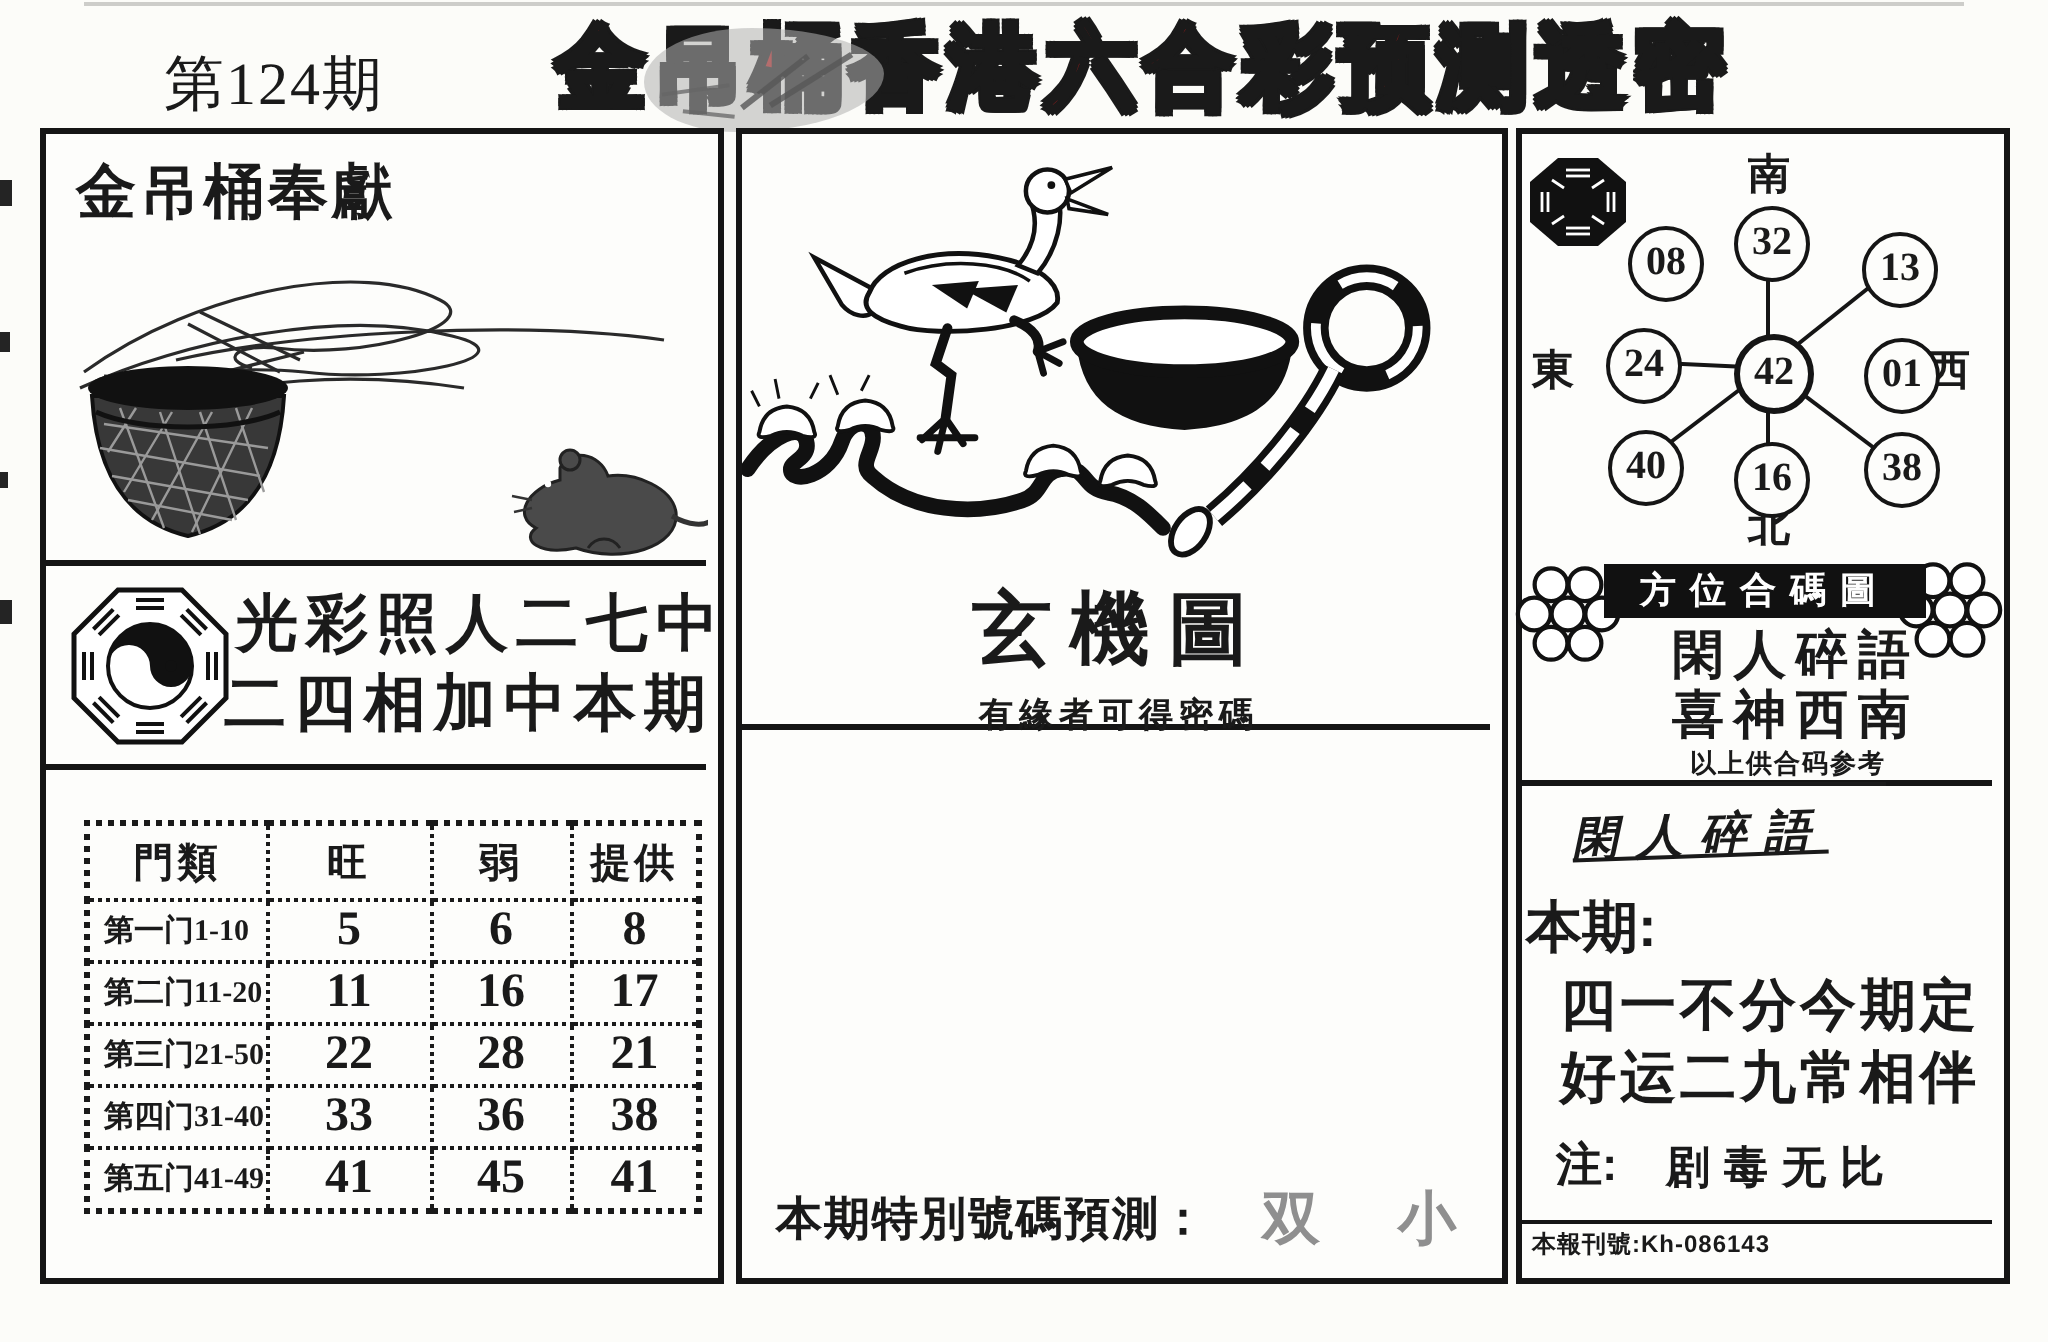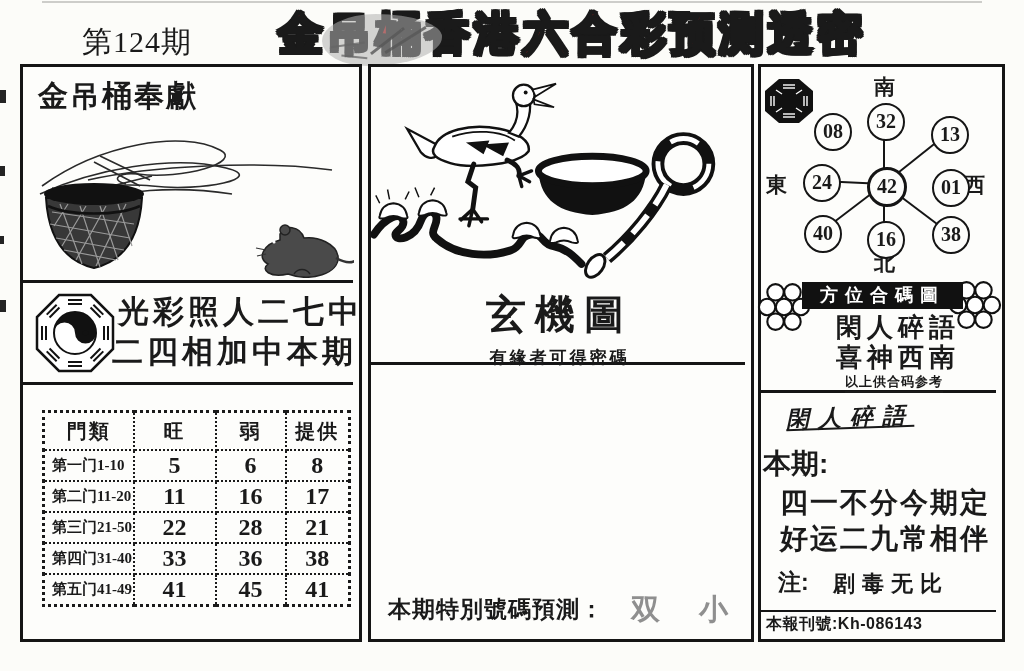--- a/index.html
+++ b/index.html
@@ -73,21 +73,21 @@
           font-family:"Liberation Sans",sans-serif;}
   .fortune{left:836px;font-size:26px;font-weight:bold;letter-spacing:5px;white-space:nowrap;}
   .ref-note{left:845px;top:373px;font-size:13px;font-weight:bold;letter-spacing:1px;
             border-bottom:2px solid #1a1a1a;font-family:"Liberation Sans",sans-serif;}
   .gossip{left:786px;top:402px;font-size:23px;font-weight:bold;font-style:italic;letter-spacing:9px;
           text-decoration:underline;transform:rotate(-2deg);}
   .period{left:763px;top:445px;font-size:28px;font-weight:900;font-family:"Liberation Sans",sans-serif;}
   .poem{left:780px;font-size:28px;font-weight:bold;letter-spacing:2px;white-space:nowrap;}
   .note-label{left:778px;top:567px;font-size:23px;font-weight:900;font-family:"Liberation Sans",sans-serif;}
   .note-text{left:833px;top:569px;font-size:22px;font-weight:bold;letter-spacing:7px;}
-  .pubno{left:766px;top:614px;font-size:16px;font-weight:900;letter-spacing:.5px;
+  .pubno{left:766px;top:614px;font-size:12px;font-weight:900;letter-spacing:.5px;
          font-family:"Liberation Sans",sans-serif;}
 </style>
 </head>
 <body>
 
 <div class="page">
 
   <div class="abs top-streak"></div>
   <div class="abs edge-mark" style="top:90px;height:13px;"></div>
   <div class="abs edge-mark" style="top:166px;height:10px;width:5px;"></div>

